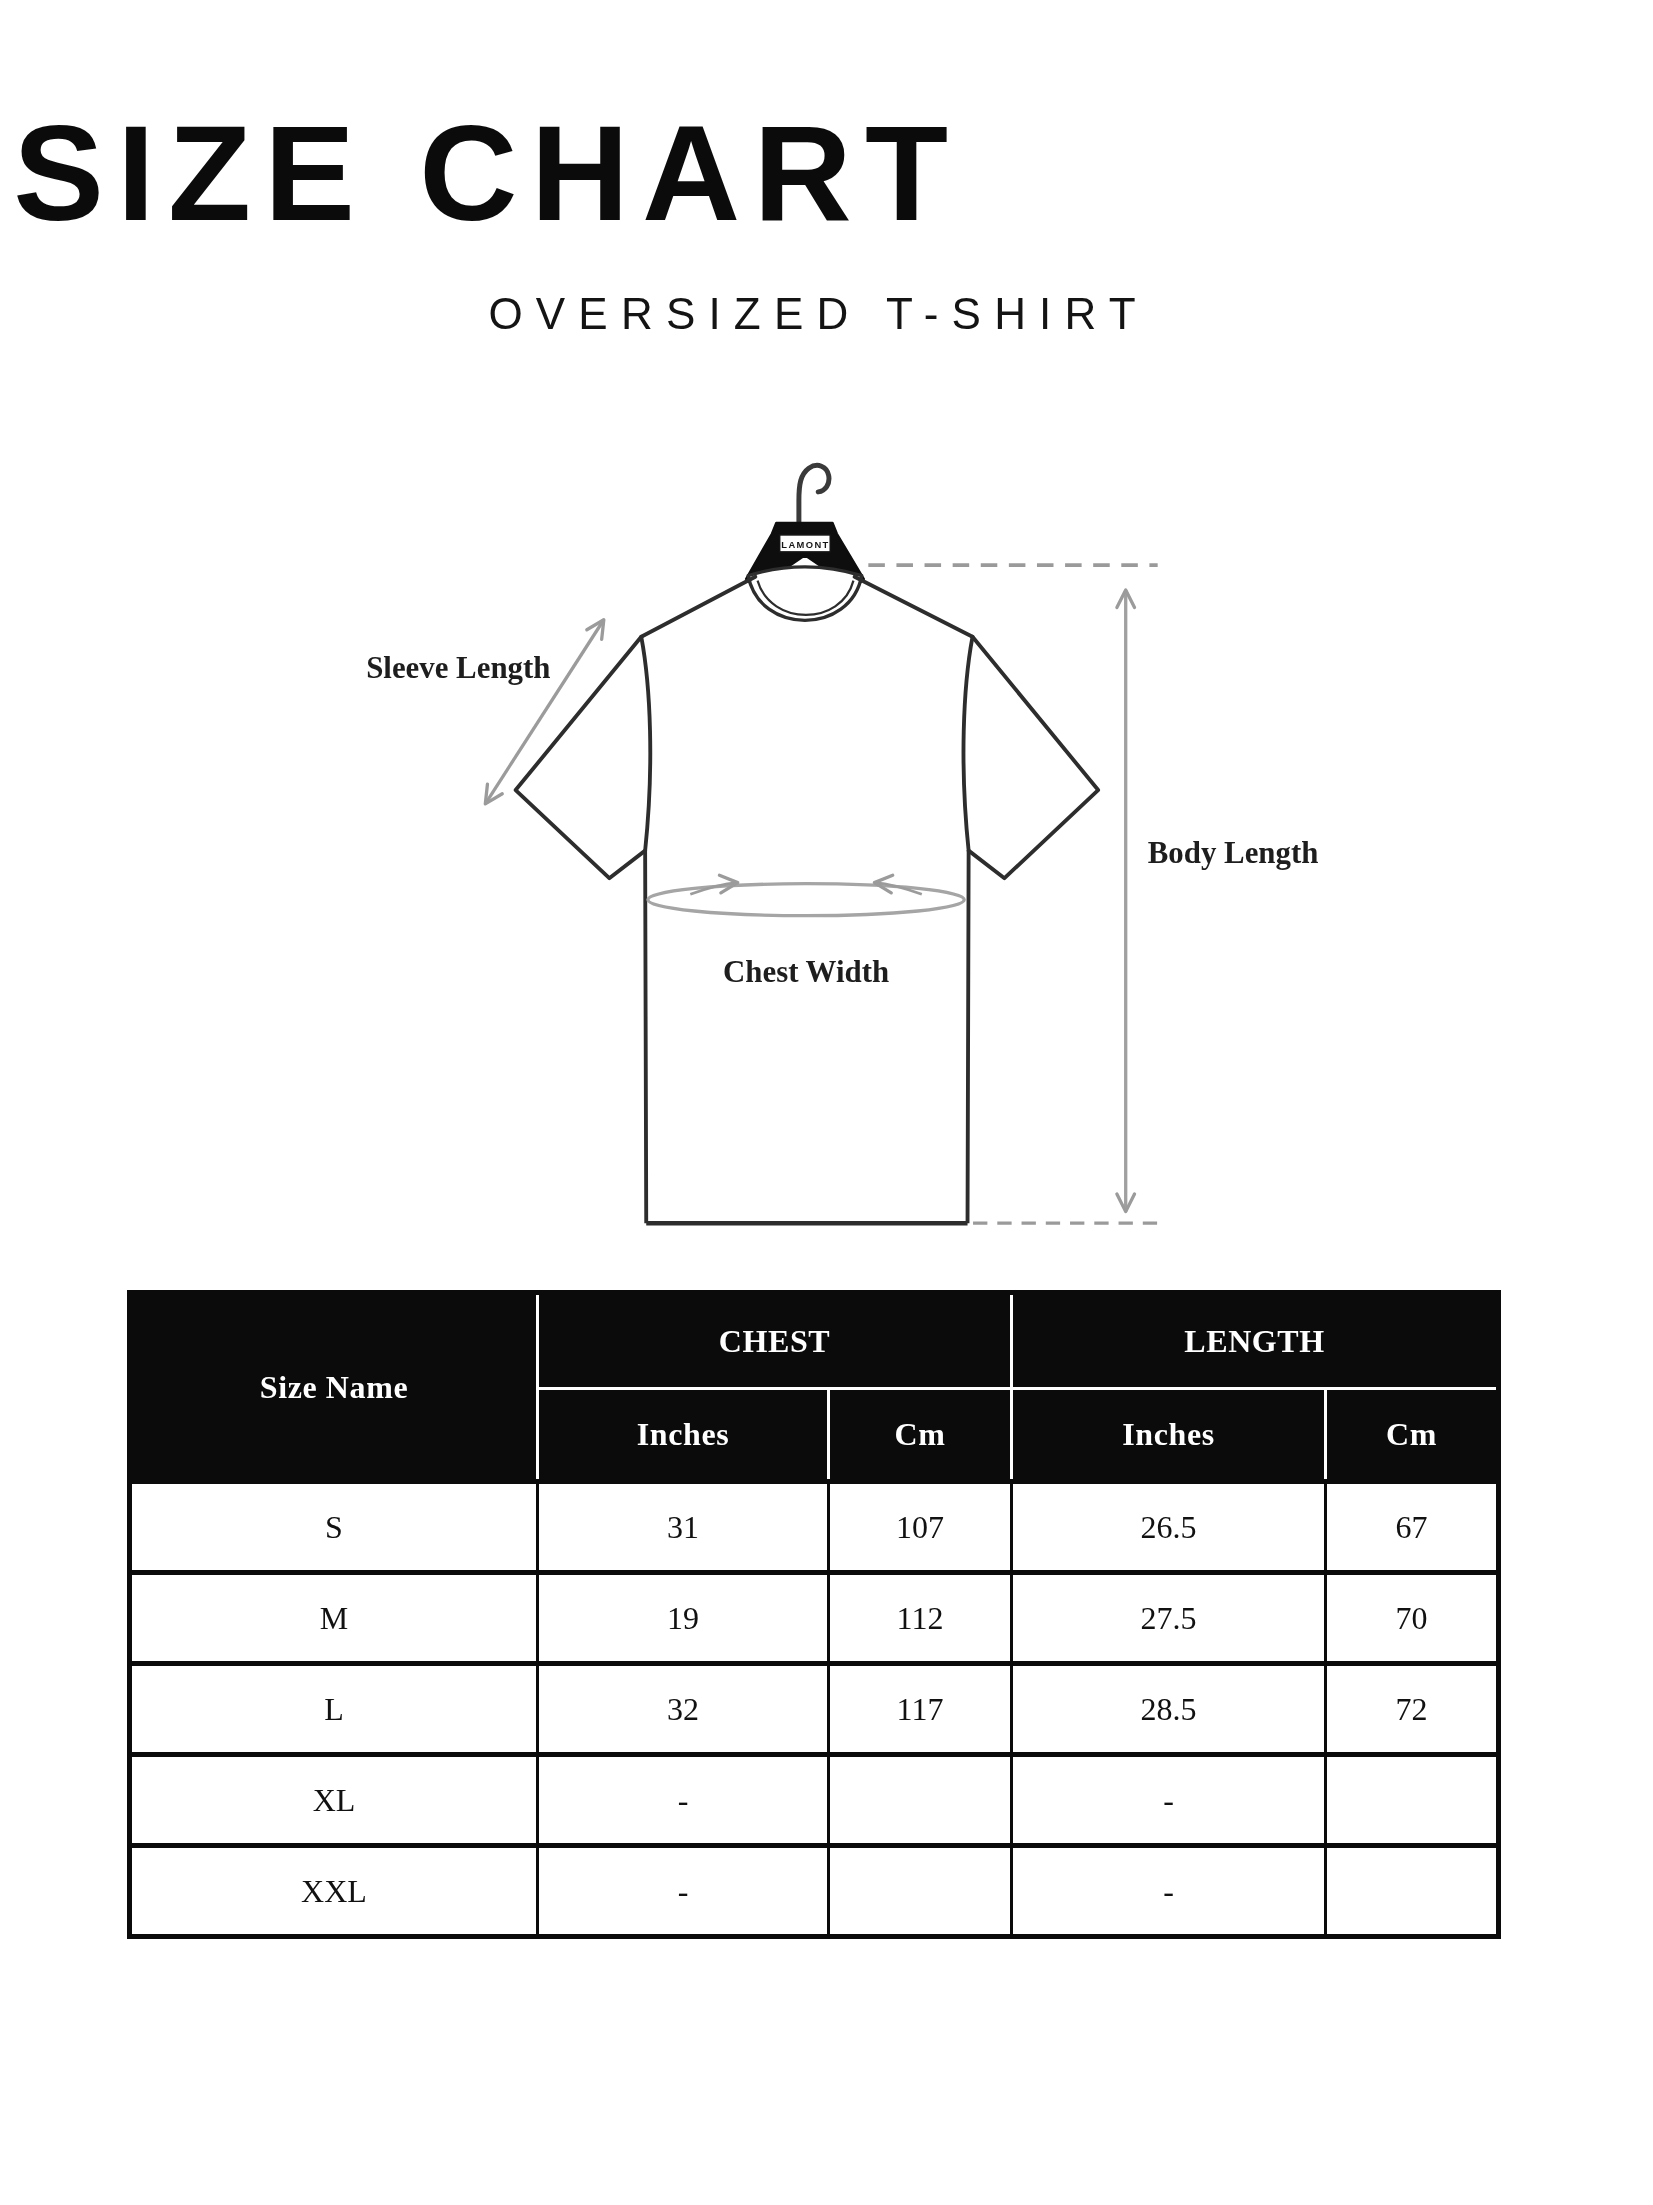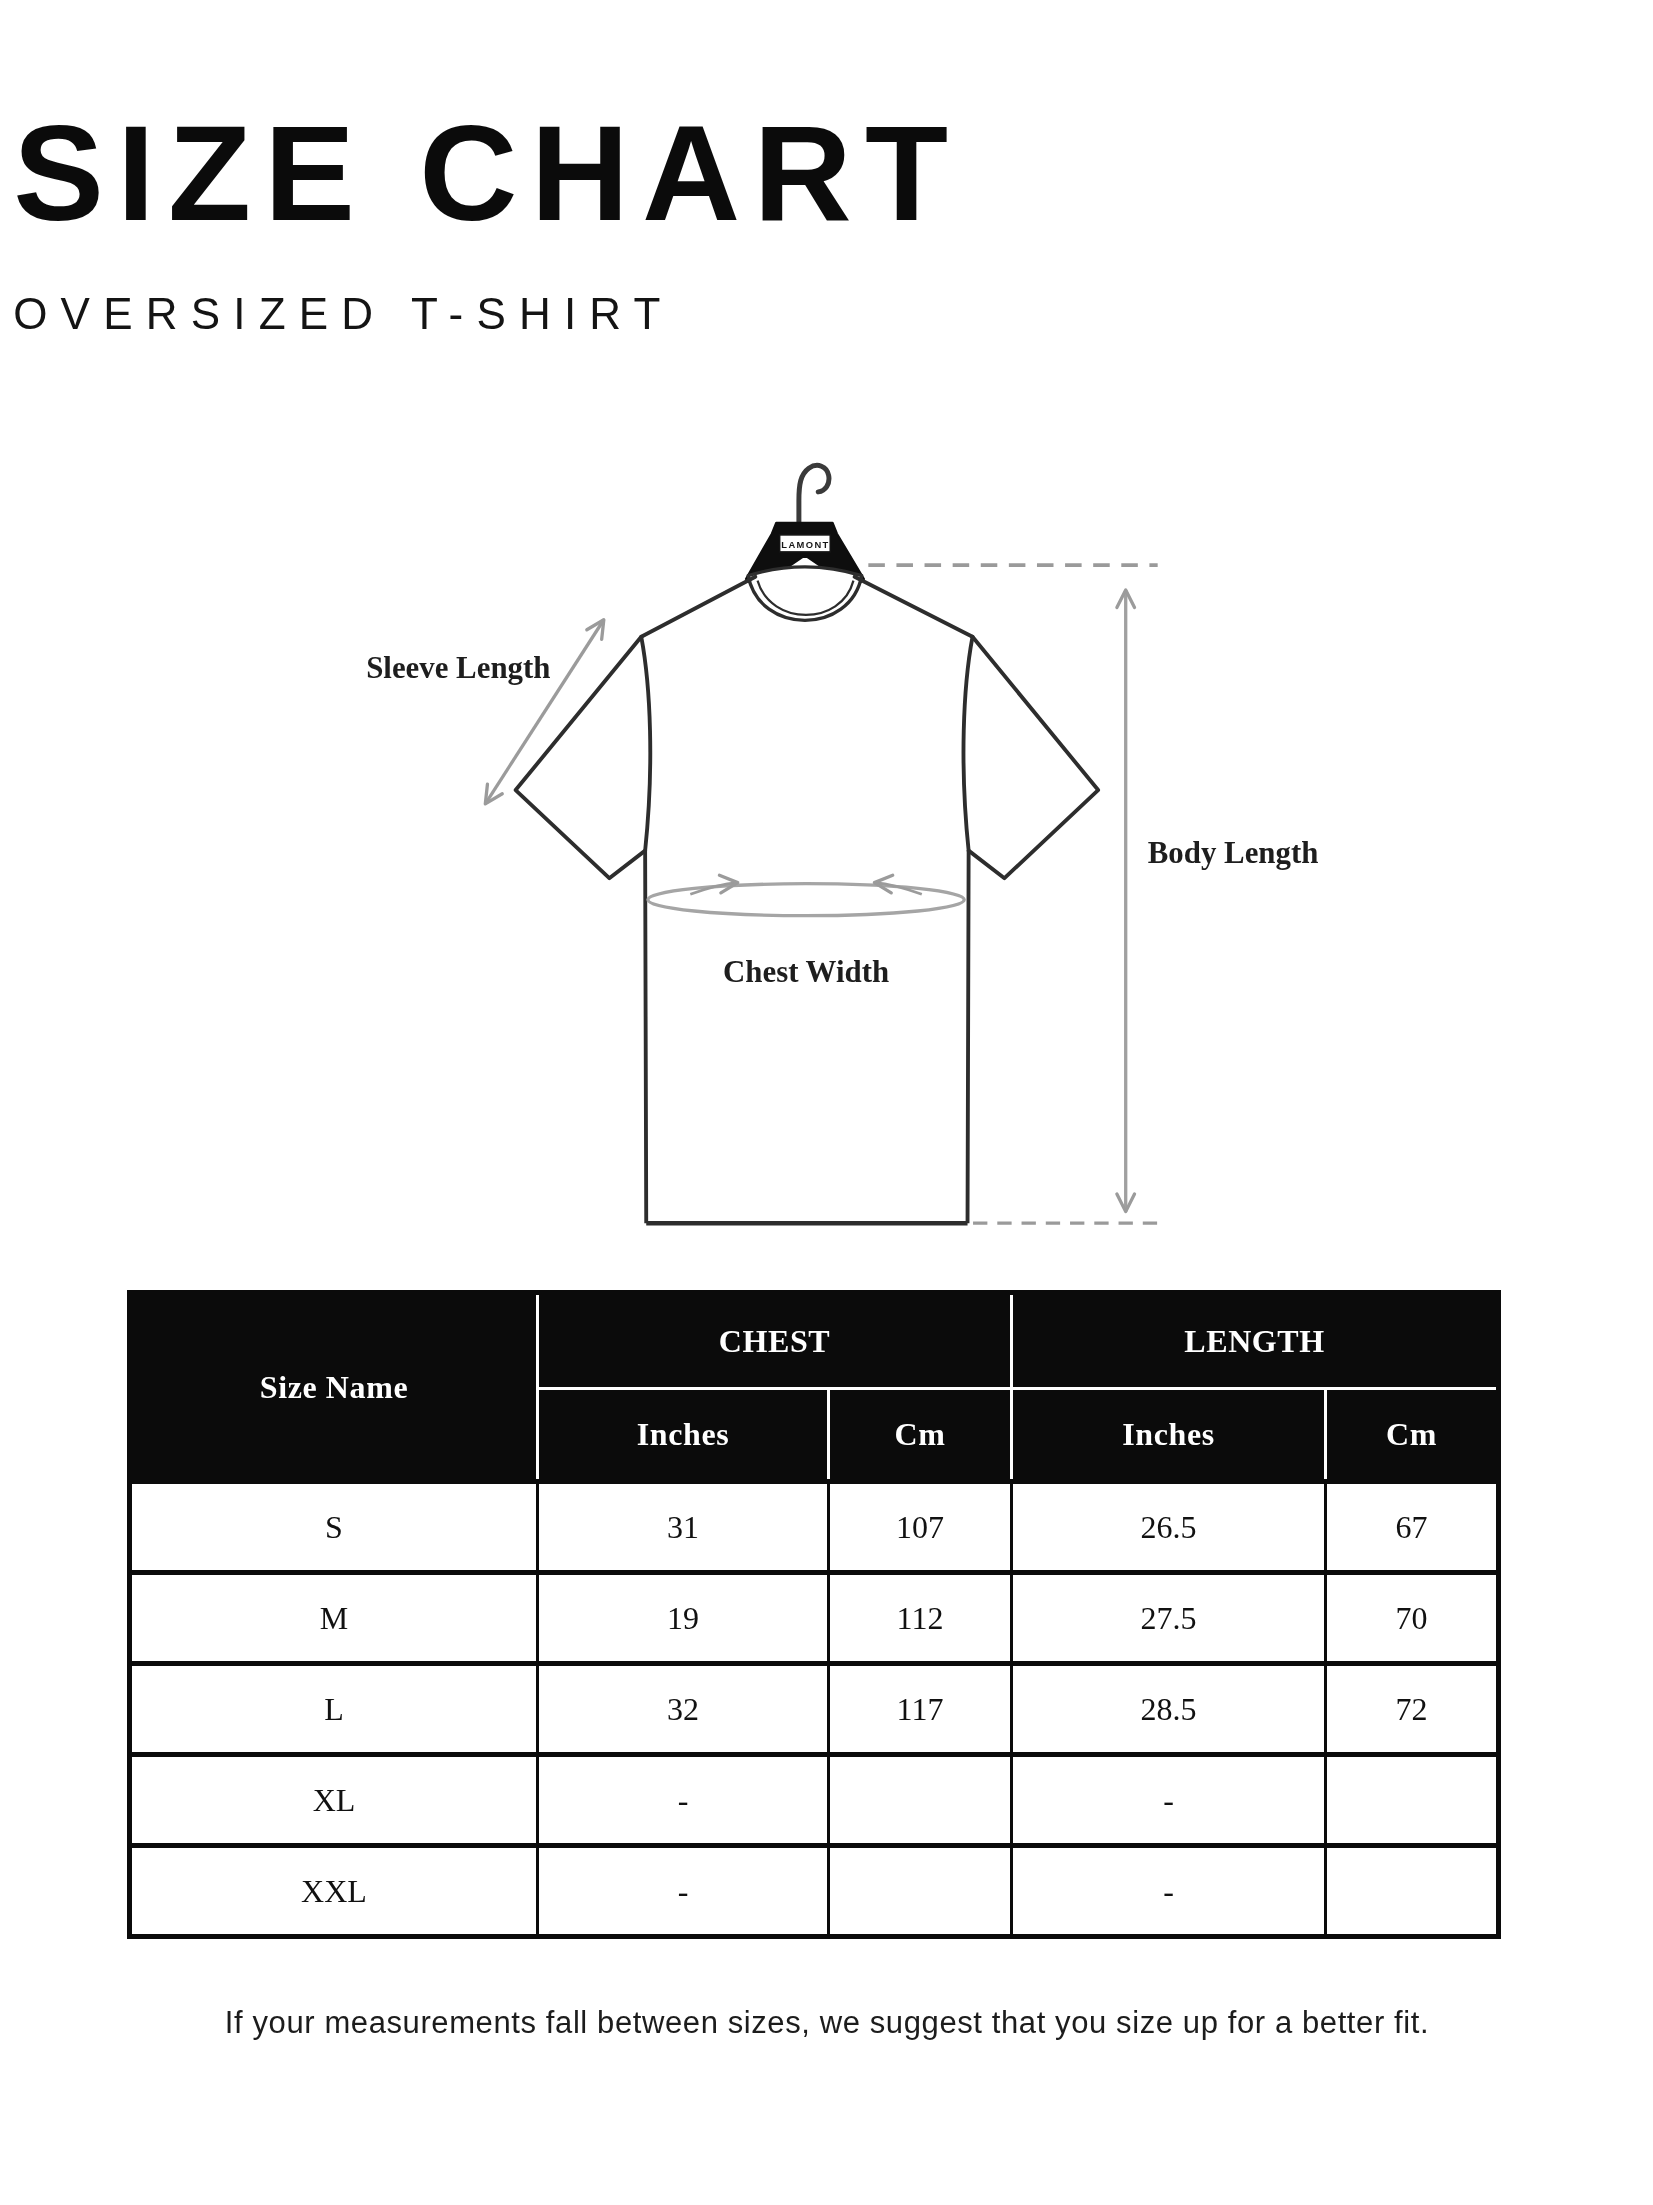--- a/index.html
+++ b/index.html
@@ -15,21 +15,21 @@
     position:absolute;top:105px;left:0;width:1654px;
     font-size:136px;line-height:1;
     font-weight:900;
     letter-spacing:13.2px;
     text-indent:13.2px;
     color:#0b0b0b;
     font-family:"Liberation Sans",sans-serif;
   }
   .subtitle{
     position:absolute;top:292px;left:0;width:1624px;
-    text-align:left;
+    text-align:center;
     font-size:44px;line-height:1;
     font-weight:400;
     letter-spacing:13.2px;
     text-indent:13.2px;
     color:#141414;
   }
   .diagram{
     position:absolute;left:331px;top:430px;width:992px;height:838px;
   }
   .size-table{
@@ -181,15 +181,14 @@
       <td>XXL</td>
       <td>-</td>
       <td></td>
       <td>-</td>
       <td></td>
     </tr>
   </tbody>
 </table>
 
 <div class="footer">
-  <div>If your measurements fall between sizes, we suggest that you size up for a better fit.</div>
 </div>
 
 
 </body></html>

